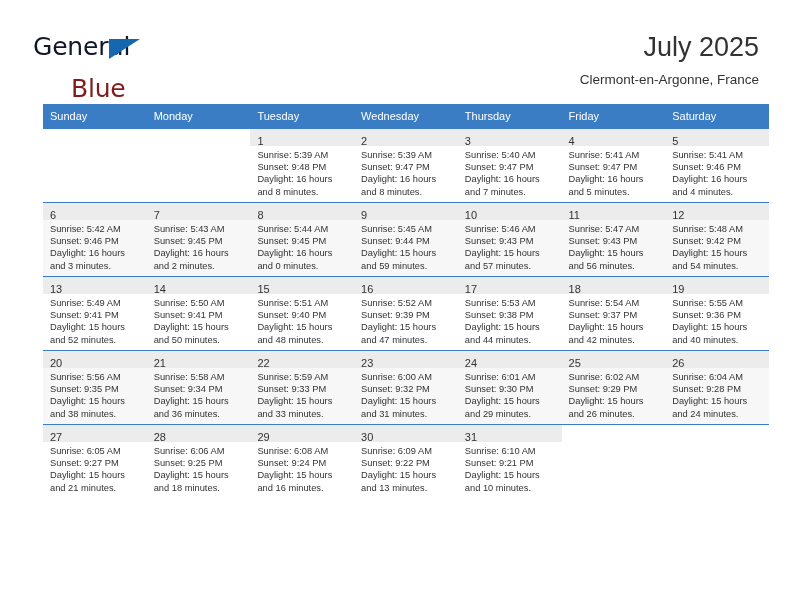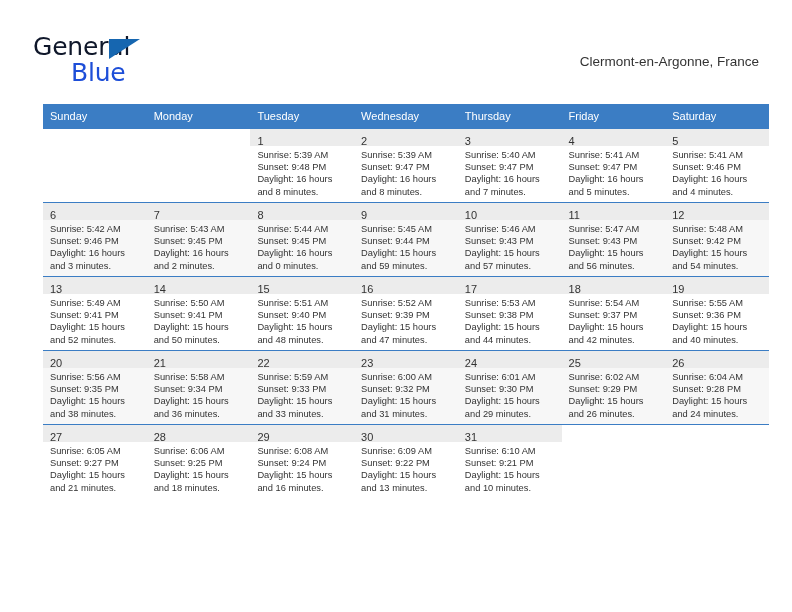--- a/index.html
+++ b/index.html
@@ -48,42 +48,42 @@
   .logo-tri {
     position: absolute;
     left: 76px;
     top: 5px;
     width: 0;
     height: 0;
     border-left: 31px solid #1666b0;
     border-bottom: 20px solid transparent;
   }
   .logo-row2 {
-    margin-top: 1px;
+    margin-top: 17px;
     margin-left: 38px;
     font-size: 25px;
-    color: #1d4ed8;
+    color: #7f1d1d;
     font-family: "DejaVu Sans", sans-serif;
     letter-spacing: -0.2px;
   }
   .title-block {
     position: absolute;
     right: 0;
     top: 0;
     text-align: right;
   }
   .cal-title {
     font-size: 27px;
     color: #333333;
     font-weight: normal;
     line-height: 34px;
     white-space: nowrap;
   }
   .cal-subtitle {
-    margin-top: 23px;
+    margin-top: 7px;
     font-size: 13.5px;
     color: #333333;
     line-height: 17px;
     white-space: nowrap;
   }
 
   
   .calendar {
     position: absolute;
     left: 43px;
@@ -150,20 +150,21 @@
 
     <div class="logo">
       <div class="logo-row1">
         <span>General</span>
         <span class="logo-tri"></span>
       </div>
       <div class="logo-row2">Blue</div>
     </div>
 
     <div class="title-block">
+      <div class="cal-title">July 2025</div>
       <div class="cal-subtitle">Clermont-en-Argonne, France</div>
     </div>
 
   </div>
 
   <table class="calendar">
     <thead>
       <tr id="weekday-row">
           <th>Sunday</th>
           <th>Monday</th>

